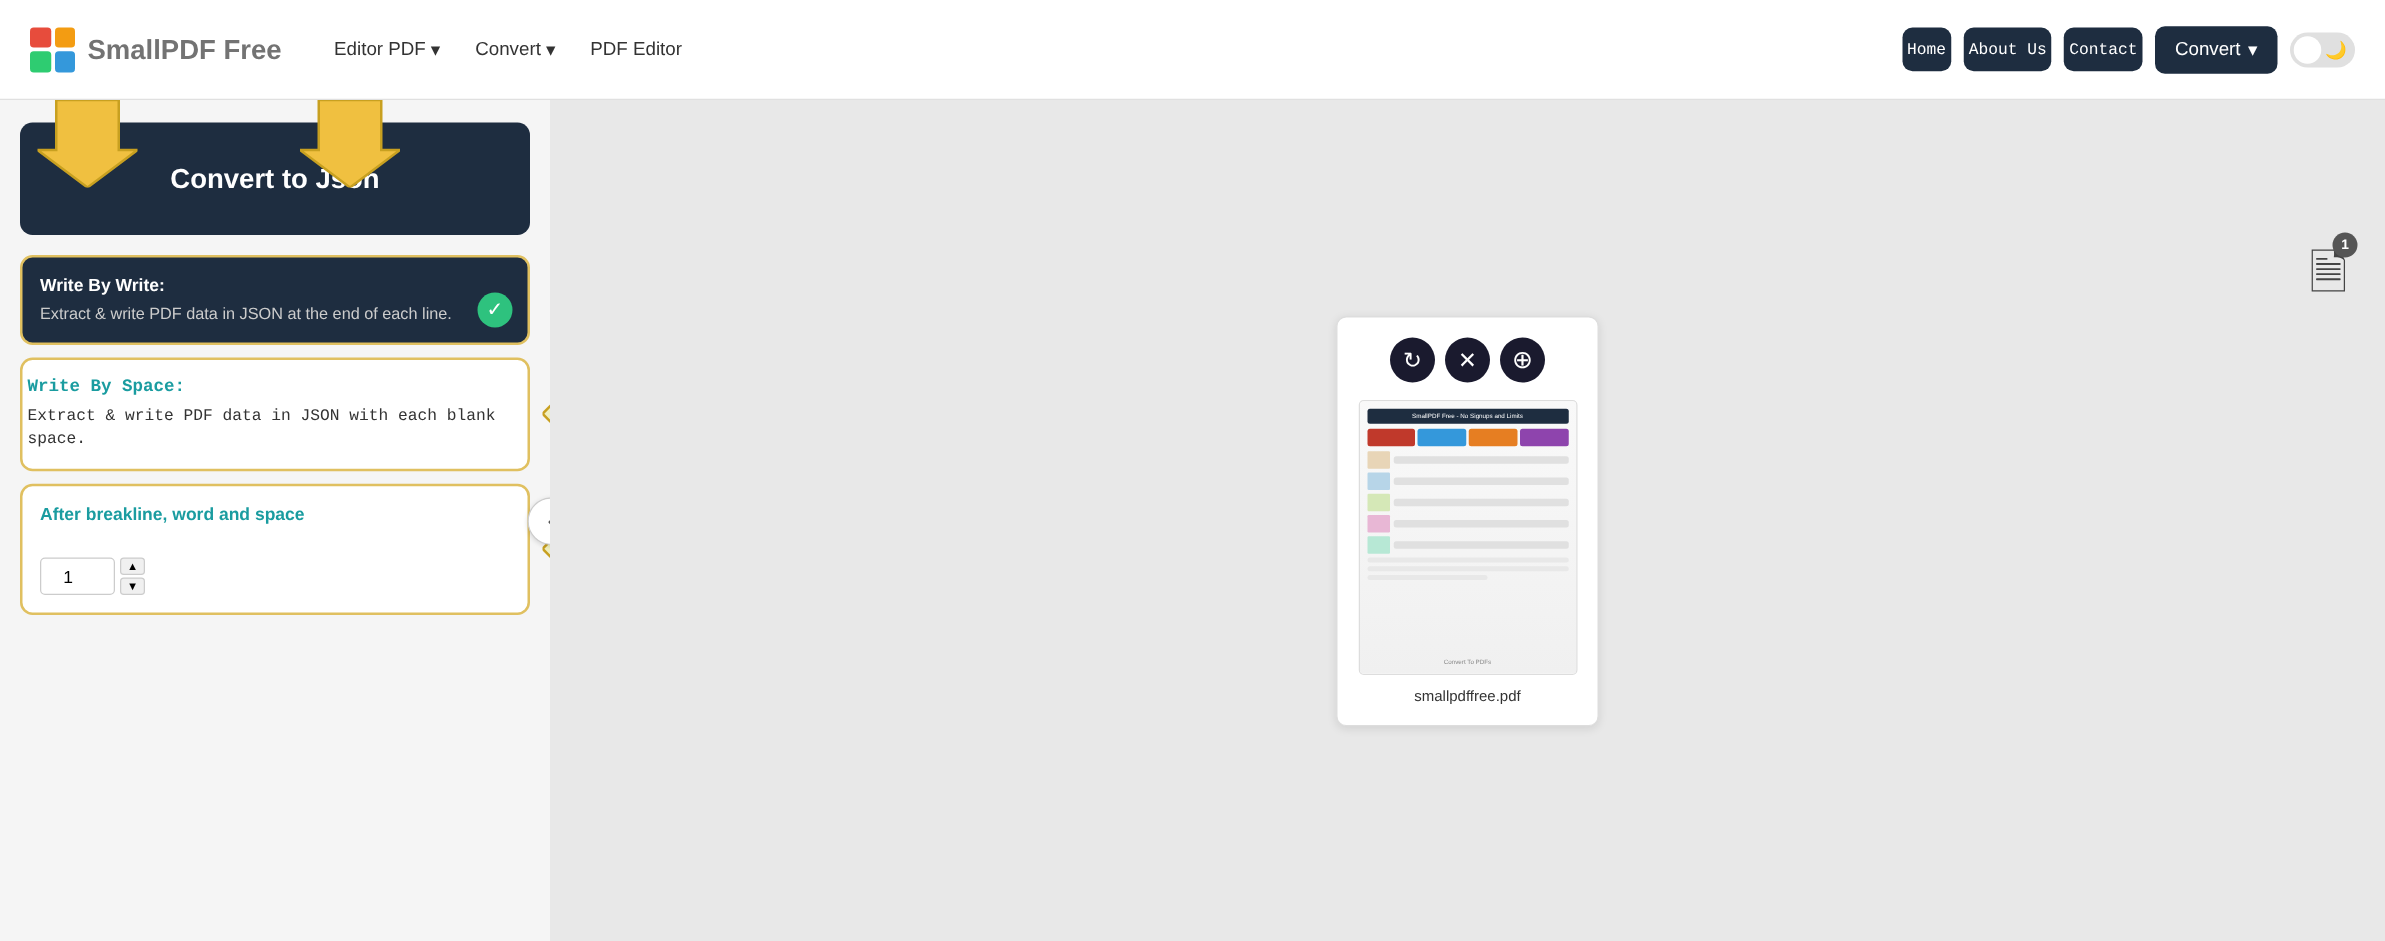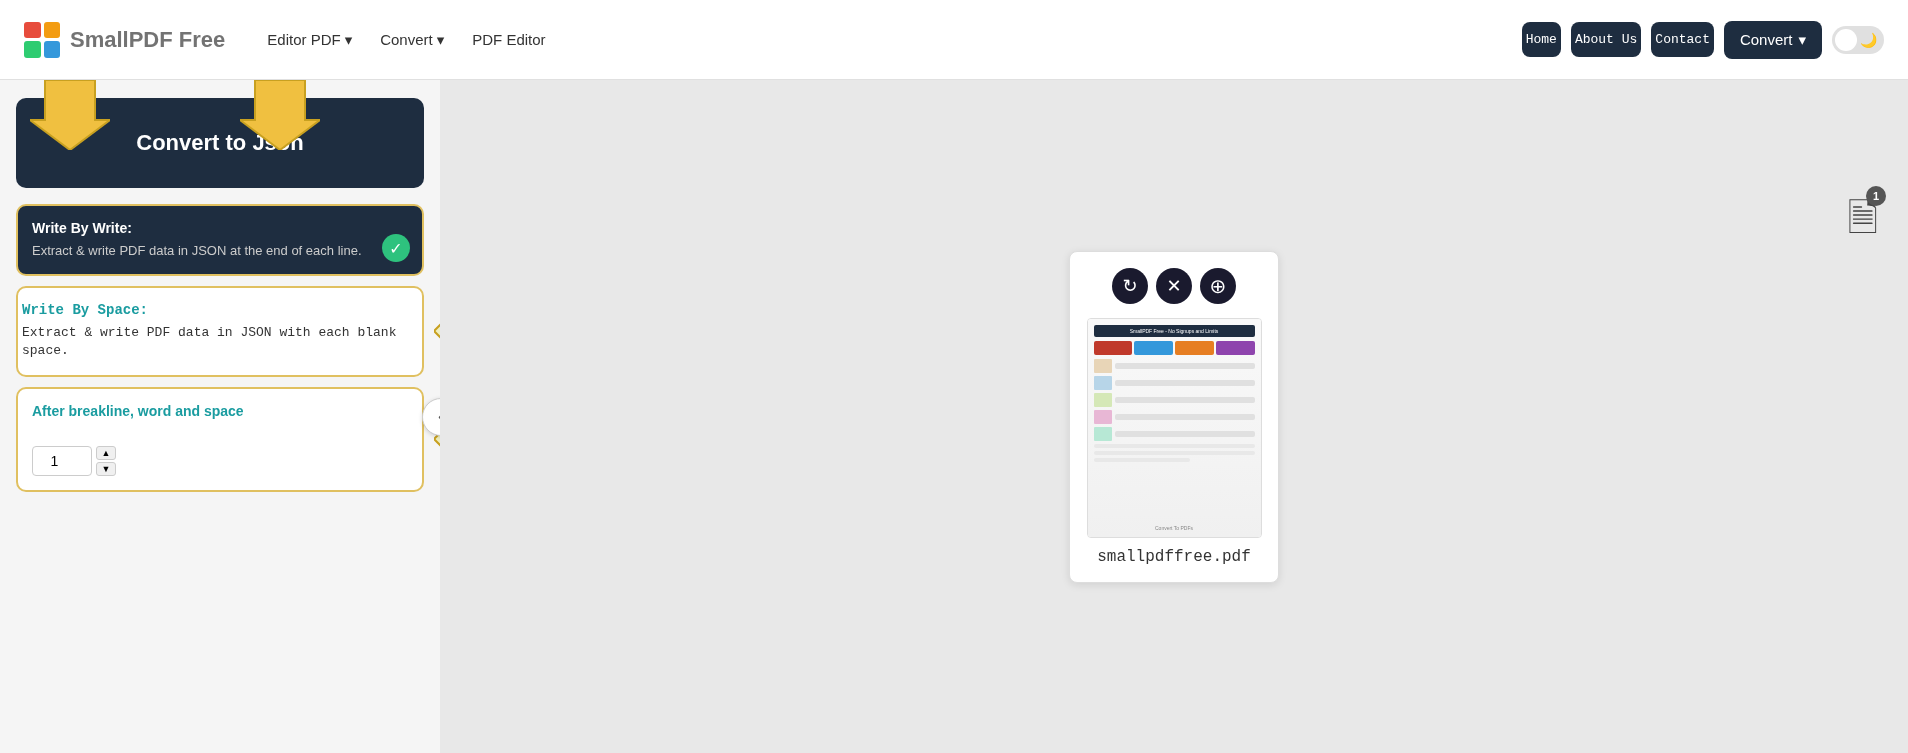--- a/index.html
+++ b/index.html
@@ -347,24 +347,23 @@
       border-radius: 2px;
       flex: 1;
     }
     .thumb-text-line-sm {
       height: 4px;
       background: #e8e8e8;
       border-radius: 2px;
       flex: 1;
     }
     .pdf-filename {
-      font-size: 16px;
+      font-size: 12px;
       color: #333;
       text-align: center;
-      font-family: Liberation Mono, monospace;
     }
   </style>
 </head>
 <body>
 
 <nav class="navbar">
   <div class="logo-area">
     <div class="logo-grid">
       <div class="logo-cell" style="background:#e74c3c;"></div>
       <div class="logo-cell" style="background:#f39c12;"></div>

